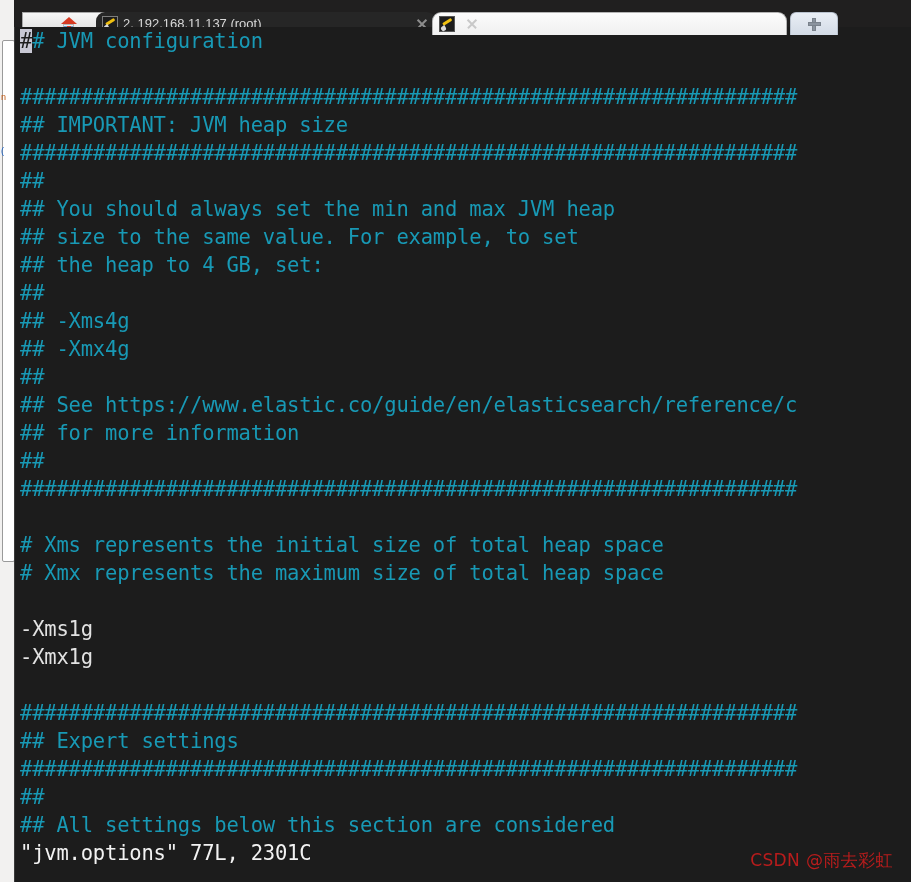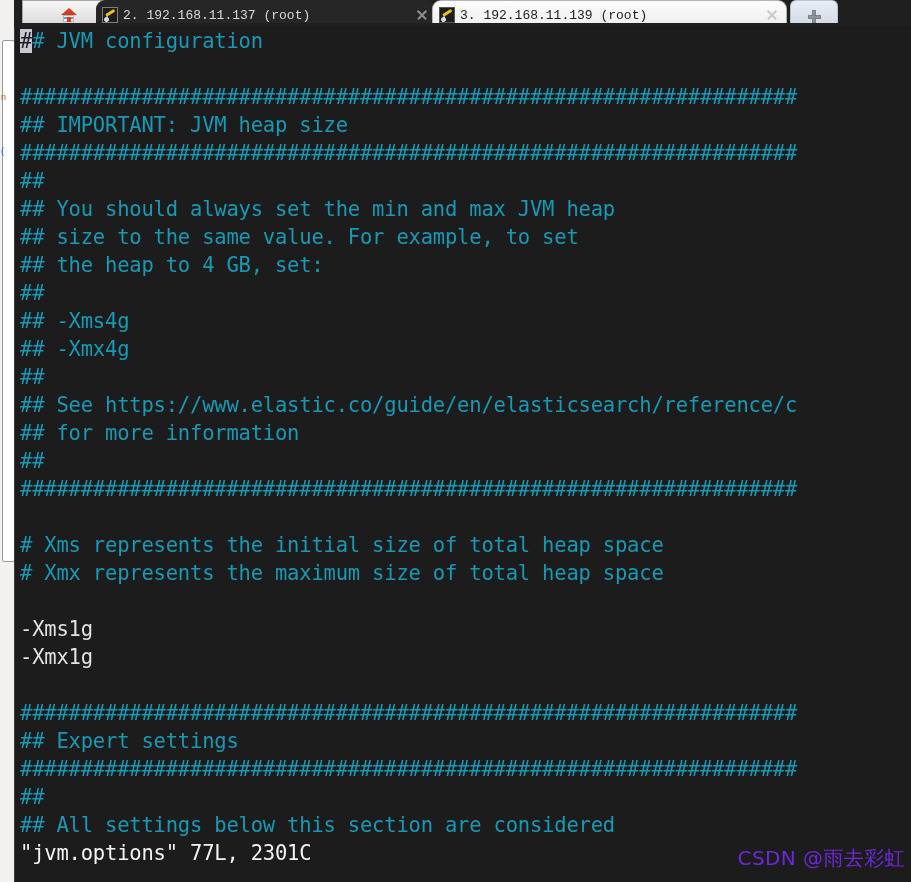--- a/index.html
+++ b/index.html
@@ -71,29 +71,28 @@
     position: absolute;
     left: 14px;
     top: 22px;
     width: 897px;
     height: 5px;
     background: #201f1f;
   }
 
   .tab {
     position: absolute;
-    top: 0;
+    top: 12px;
     height: 23px;
     box-sizing: border-box;
     display: flex;
-    align-items: flex-end;
+    align-items: center;
     padding: 0 6px;
     white-space: nowrap;
     font-size: 13px;
-    font-family: Liberation Mono, monospace;
   }
 
   
   .tab-home {
     left: 22px;
     width: 98px;
     background: linear-gradient(to bottom, #f7f7f7, #dcdcdc);
     border-radius: 0 9px 0 0;
     border: 1px solid #a8a8a8;
     border-bottom: none;
@@ -276,25 +275,25 @@
   .line.blank  { color: transparent; }
 
   .cursor {
     background: #c8c8d4;
     color: #1c1c1c;
   }
 
   
   .watermark {
     position: absolute;
-    right: 6px;
+    right: 18px;
     bottom: 10px;
     font-family: "DejaVu Sans", sans-serif;
-    font-size: 20px;
-    color: #6d28d9;
+    font-size: 17px;
+    color: #b91c1c;
     letter-spacing: 0.4px;
     white-space: nowrap;
     z-index: 6;
   }
 </style>
 </head>
 <body>
 
 <div id="app">
 
@@ -326,21 +325,20 @@
     <span class="tab-label">2. 192.168.11.137 (root)</span>
     <span class="tab-close"></span>
   </div>
 
   <div class="tab tab-active">
     <span class="tab-icon">
       <span class="wrench-box"></span>
       <span class="wrench-stem"></span>
       <span class="wrench-head"></span>
     </span>
-    <span class="tab-label">3. 192.168.11.139 (root)</span>
     <span class="tab-close"></span>
   </div>
 
   <div class="tab tab-new">
     <span class="plus-icon"></span>
   </div>
 
   <div class="terminal">
     <div class="term-inner" id="term-lines">
         <div class="line "><span class="cursor">#</span># JVM configuration</div>

